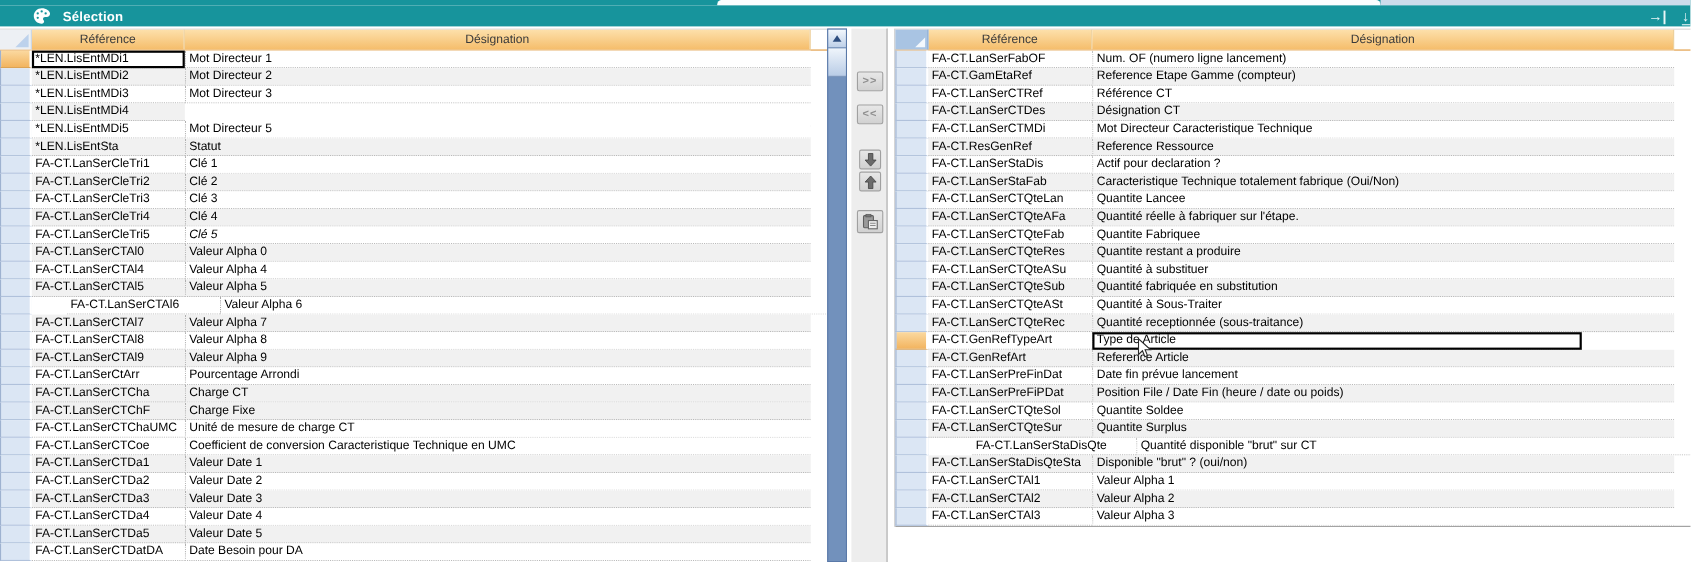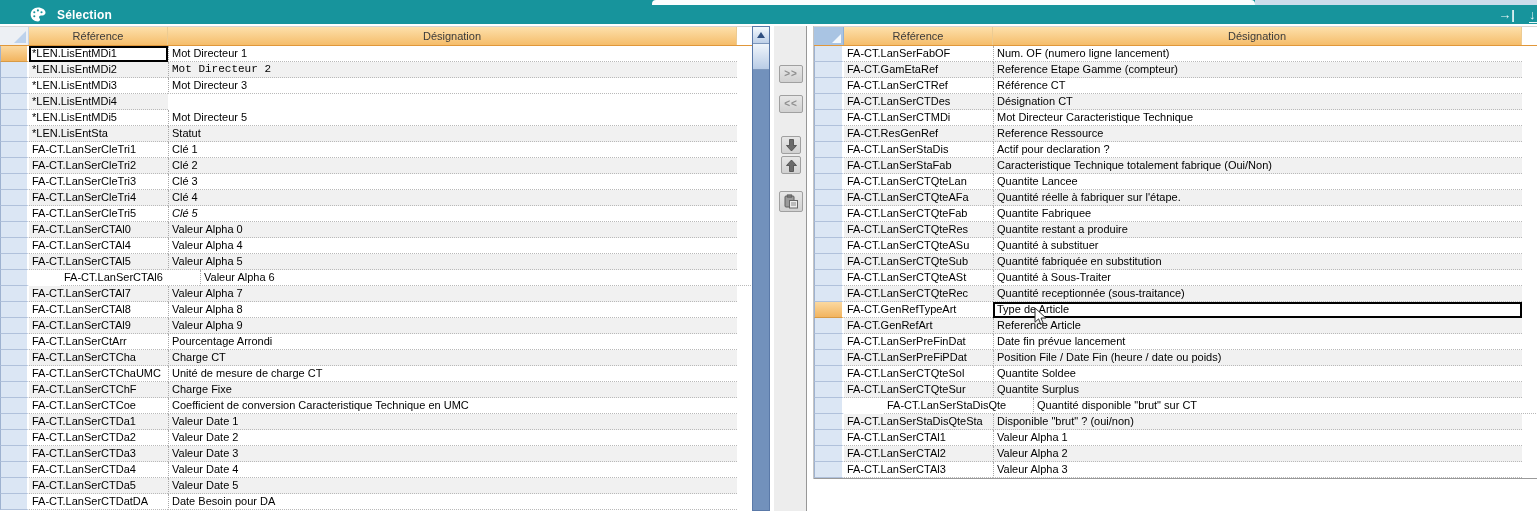--- a/index.html
+++ b/index.html
@@ -96,21 +96,21 @@
     </div>
     <div class="tbody">
         <div class="grid-row selected">
           <div class="sel" style="width: 29px;"></div>
           <div class="cell ref focused" style="width: 139px;">*LEN.LisEntMDi1</div>
           <div class="cell des" style="width: 569px;">Mot Directeur 1</div>
         </div>
         <div class="grid-row alt">
           <div class="sel" style="width: 29px;"></div>
           <div class="cell ref" style="width: 139px;">*LEN.LisEntMDi2</div>
-          <div class="cell des" style="width: 569px; font-family: Liberation Mono, monospace;">Mot Directeur 2</div>
+          <div class="cell des" style="width: 569px;">Mot Directeur 2</div>
         </div>
         <div class="grid-row">
           <div class="sel" style="width: 29px;"></div>
           <div class="cell ref" style="width: 139px;">*LEN.LisEntMDi3</div>
           <div class="cell des" style="width: 569px;">Mot Directeur 3</div>
         </div>
         <div class="grid-row alt">
           <div class="sel" style="width: 29px;"></div>
           <div class="cell ref" style="width: 139px;">*LEN.LisEntMDi4</div>
           <div class="cell des" style="width: 569px; margin-top: 20px;">Mot Directeur 4</div>
@@ -188,29 +188,29 @@
         <div class="grid-row">
           <div class="sel" style="width: 29px;"></div>
           <div class="cell ref" style="width: 139px;">FA-CT.LanSerCtArr</div>
           <div class="cell des" style="width: 569px;">Pourcentage Arrondi</div>
         </div>
         <div class="grid-row alt">
           <div class="sel" style="width: 29px;"></div>
           <div class="cell ref" style="width: 139px;">FA-CT.LanSerCTCha</div>
           <div class="cell des" style="width: 569px;">Charge CT</div>
         </div>
+        <div class="grid-row alt">
+          <div class="sel" style="width: 29px;"></div>
+          <div class="cell ref" style="width: 139px;">FA-CT.LanSerCTChF</div>
+          <div class="cell des" style="width: 569px;">Charge Fixe</div>
+        </div>
         <div class="grid-row">
           <div class="sel" style="width: 29px;"></div>
           <div class="cell ref" style="width: 139px;">FA-CT.LanSerCTChaUMC</div>
           <div class="cell des" style="width: 569px;">Unité de mesure de charge CT</div>
-        </div>
-        <div class="grid-row alt">
-          <div class="sel" style="width: 29px;"></div>
-          <div class="cell ref" style="width: 139px;">FA-CT.LanSerCTChF</div>
-          <div class="cell des" style="width: 569px;">Charge Fixe</div>
         </div>
         <div class="grid-row">
           <div class="sel" style="width: 29px;"></div>
           <div class="cell ref" style="width: 139px;">FA-CT.LanSerCTCoe</div>
           <div class="cell des" style="width: 569px;">Coefficient de conversion Caracteristique Technique en UMC</div>
         </div>
         <div class="grid-row alt">
           <div class="sel" style="width: 29px;"></div>
           <div class="cell ref" style="width: 139px;">FA-CT.LanSerCTDa1</div>
           <div class="cell des" style="width: 569px;">Valeur Date 1</div>
@@ -362,21 +362,21 @@
           <div class="cell des" style="width: 529px;">Quantité à Sous-Traiter</div>
         </div>
         <div class="grid-row alt">
           <div class="sel" style="width: 30px;"></div>
           <div class="cell ref" style="width: 149px;">FA-CT.LanSerCTQteRec</div>
           <div class="cell des" style="width: 529px;">Quantité receptionnée (sous-traitance)</div>
         </div>
         <div class="grid-row selected">
           <div class="sel" style="width: 30px;"></div>
           <div class="cell ref" style="width: 149px;">FA-CT.GenRefTypeArt</div>
-          <div class="cell des focused" style="width: 529px;">Type de Article</div>
+          <div class="cell des focused" style="width: 445px;">Type de Article</div>
         </div>
         <div class="grid-row alt">
           <div class="sel" style="width: 30px;"></div>
           <div class="cell ref" style="width: 149px;">FA-CT.GenRefArt</div>
           <div class="cell des" style="width: 529px;">Reference Article</div>
         </div>
         <div class="grid-row">
           <div class="sel" style="width: 30px;"></div>
           <div class="cell ref" style="width: 149px;">FA-CT.LanSerPreFinDat</div>
           <div class="cell des" style="width: 529px;">Date fin prévue lancement</div>

